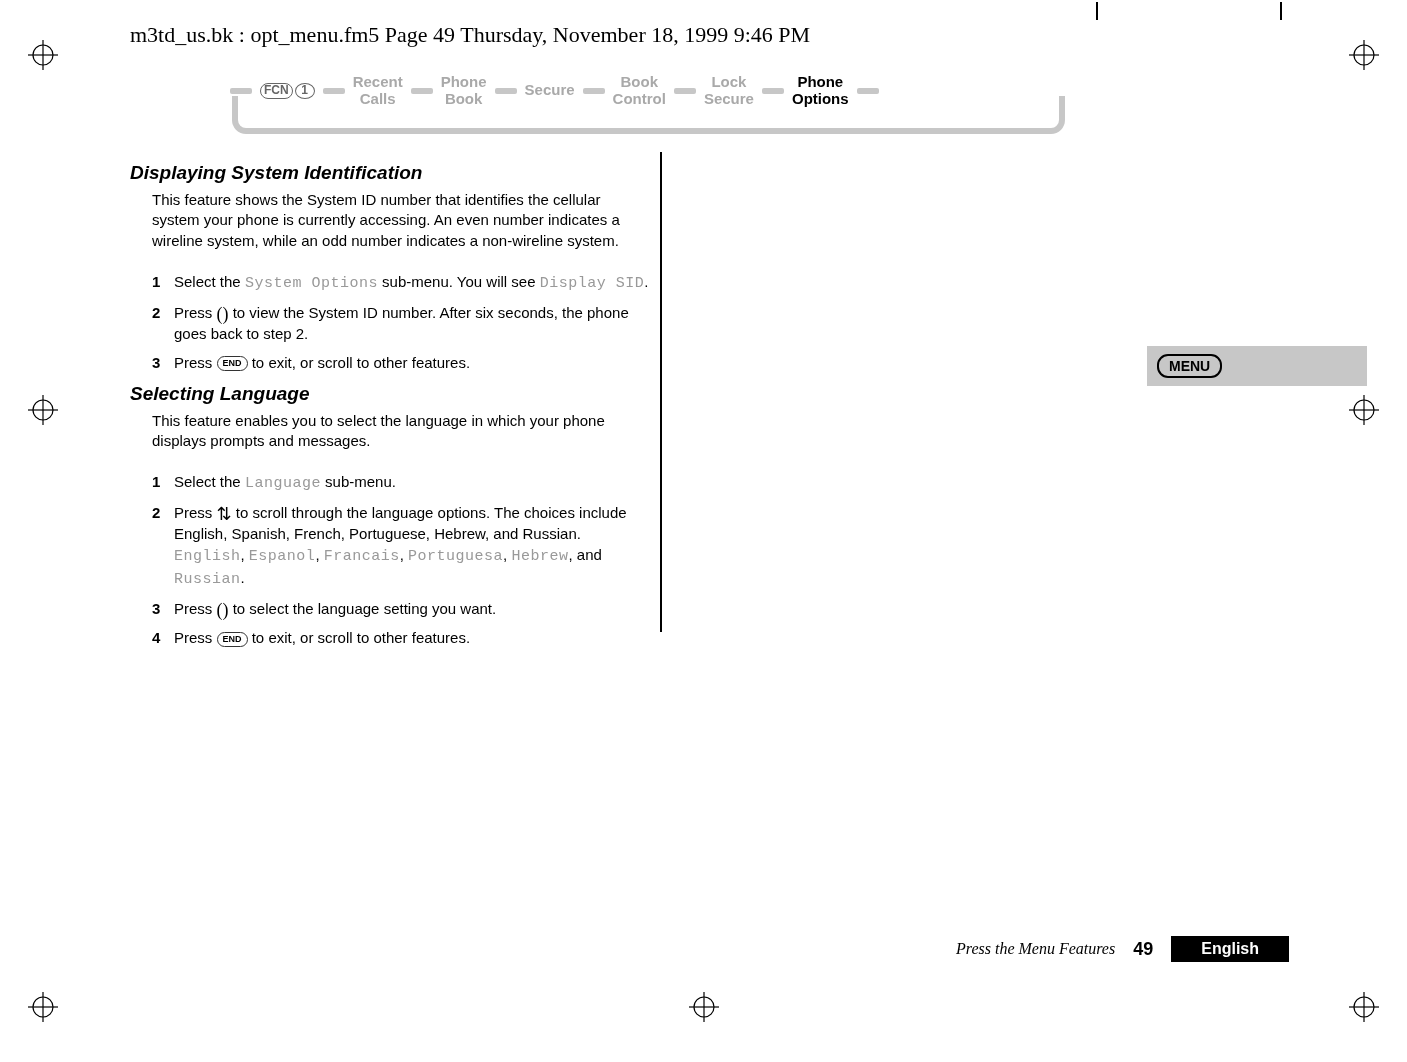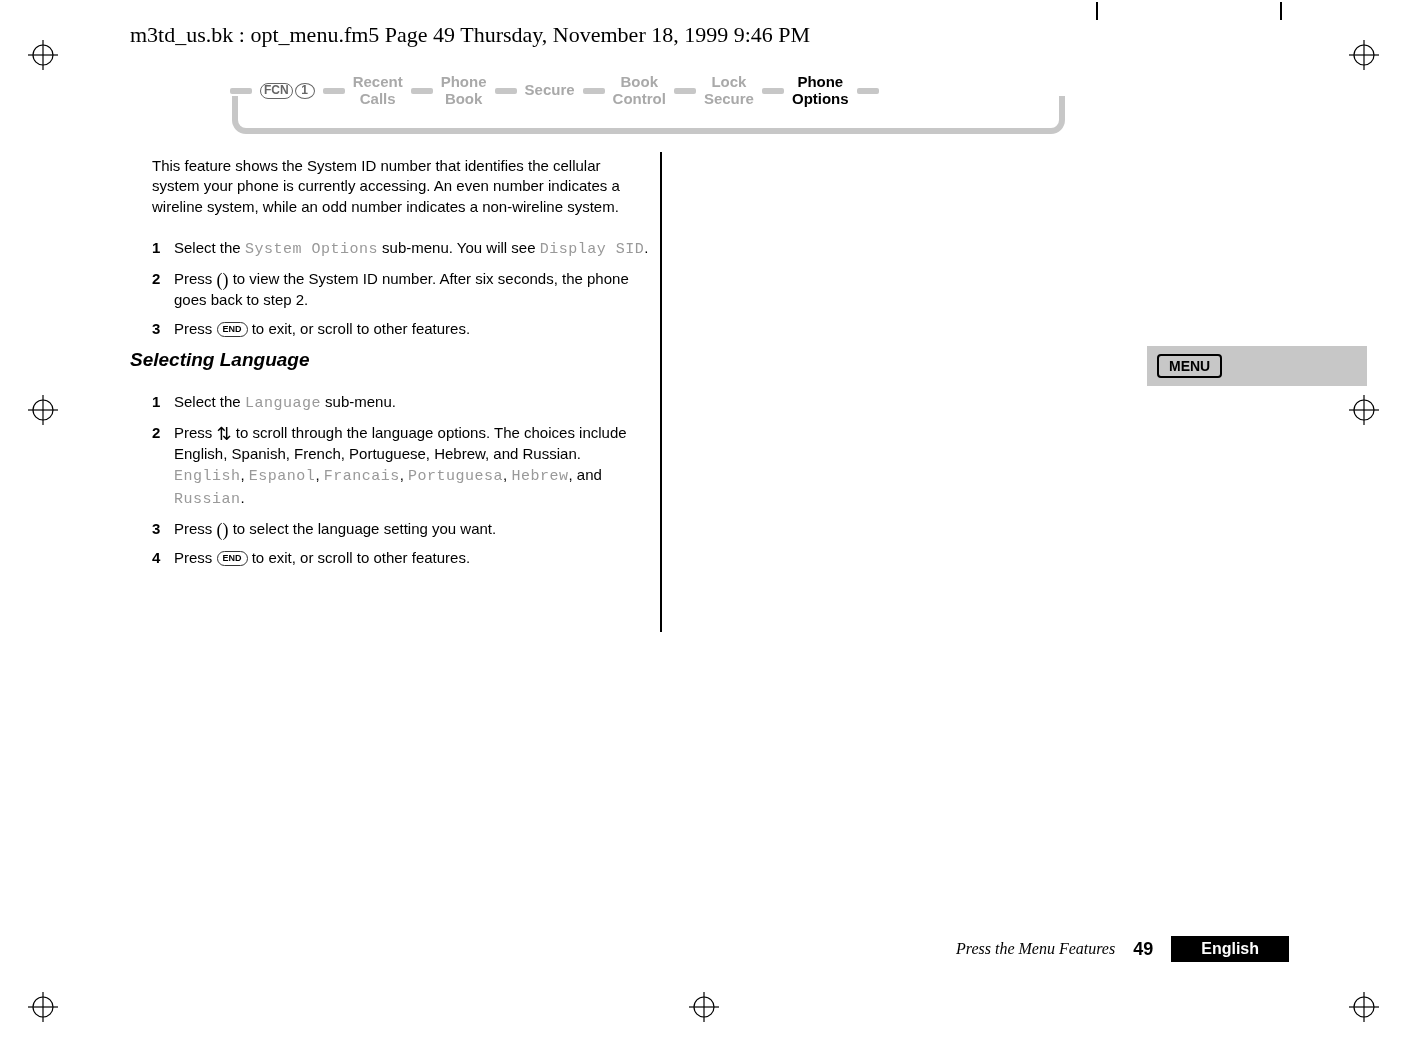--- a/index.html
+++ b/index.html
@@ -186,21 +186,21 @@
     width: 220px;
     height: 40px;
     background: #c7c7c7;
     display: flex;
     align-items: center;
     justify-content: flex-start;
     padding-left: 10px;
   }
   .side-tab .pill {
     border: 2px solid #000;
-    border-radius: 4px;
+    border-radius: 11px;
     padding: 2px 10px;
     font-weight: bold;
     font-size: 14px;
     background: #c7c7c7;
   }
 
   
   .footer {
     position: absolute;
     left: 0;
@@ -324,34 +324,36 @@
         <span>Phone</span>
         <span>Options</span>
       </span>
       <span class="dash"></span>
     </div>
     <div class="loop"></div>
   </div>
 </div>
 
 <div class="content">
+  <h3 class="sect">Displaying System Identification</h3>
   <p class="para">This feature shows the System ID number that identifies the cellular system your phone is currently accessing. An even number indicates a wireline system, while an odd number indicates a non-wireline system.</p>
   <ol class="steps">
     <li>
       <span>Select the </span><span class="mono">System Options</span><span> sub-menu. You will see </span><span class="mono">Display SID</span><span>.</span>
     </li>
     <li>
       <span>Press </span><span class="key-scroll">()</span><span> to view the System ID number. After six seconds, the phone goes back to step 2.</span>
     </li>
     <li>
       <span>Press </span><span class="key-end">END</span><span> to exit, or scroll to other features.</span>
     </li>
   </ol>
 
   <h3 class="sect">Selecting Language</h3>
+  <p class="para">This feature enables you to select the language in which your phone displays prompts and messages.</p>
   <ol class="steps">
     <li>
       <span>Select the </span><span class="mono">Language</span><span> sub-menu.</span>
     </li>
     <li>
       <span>Press </span><span class="key-scroll">⇅</span><span> to scroll through the language options. The choices include English, Spanish, French, Portuguese, Hebrew, and Russian. </span><span class="mono">English</span>, <span class="mono">Espanol</span>, <span class="mono">Francais</span>, <span class="mono">Portuguesa</span>, <span class="mono">Hebrew</span><span>, and </span><span class="mono">Russian</span><span>.</span>
     </li>
     <li>
       <span>Press </span><span class="key-scroll">()</span><span> to select the language setting you want.</span>
     </li>

